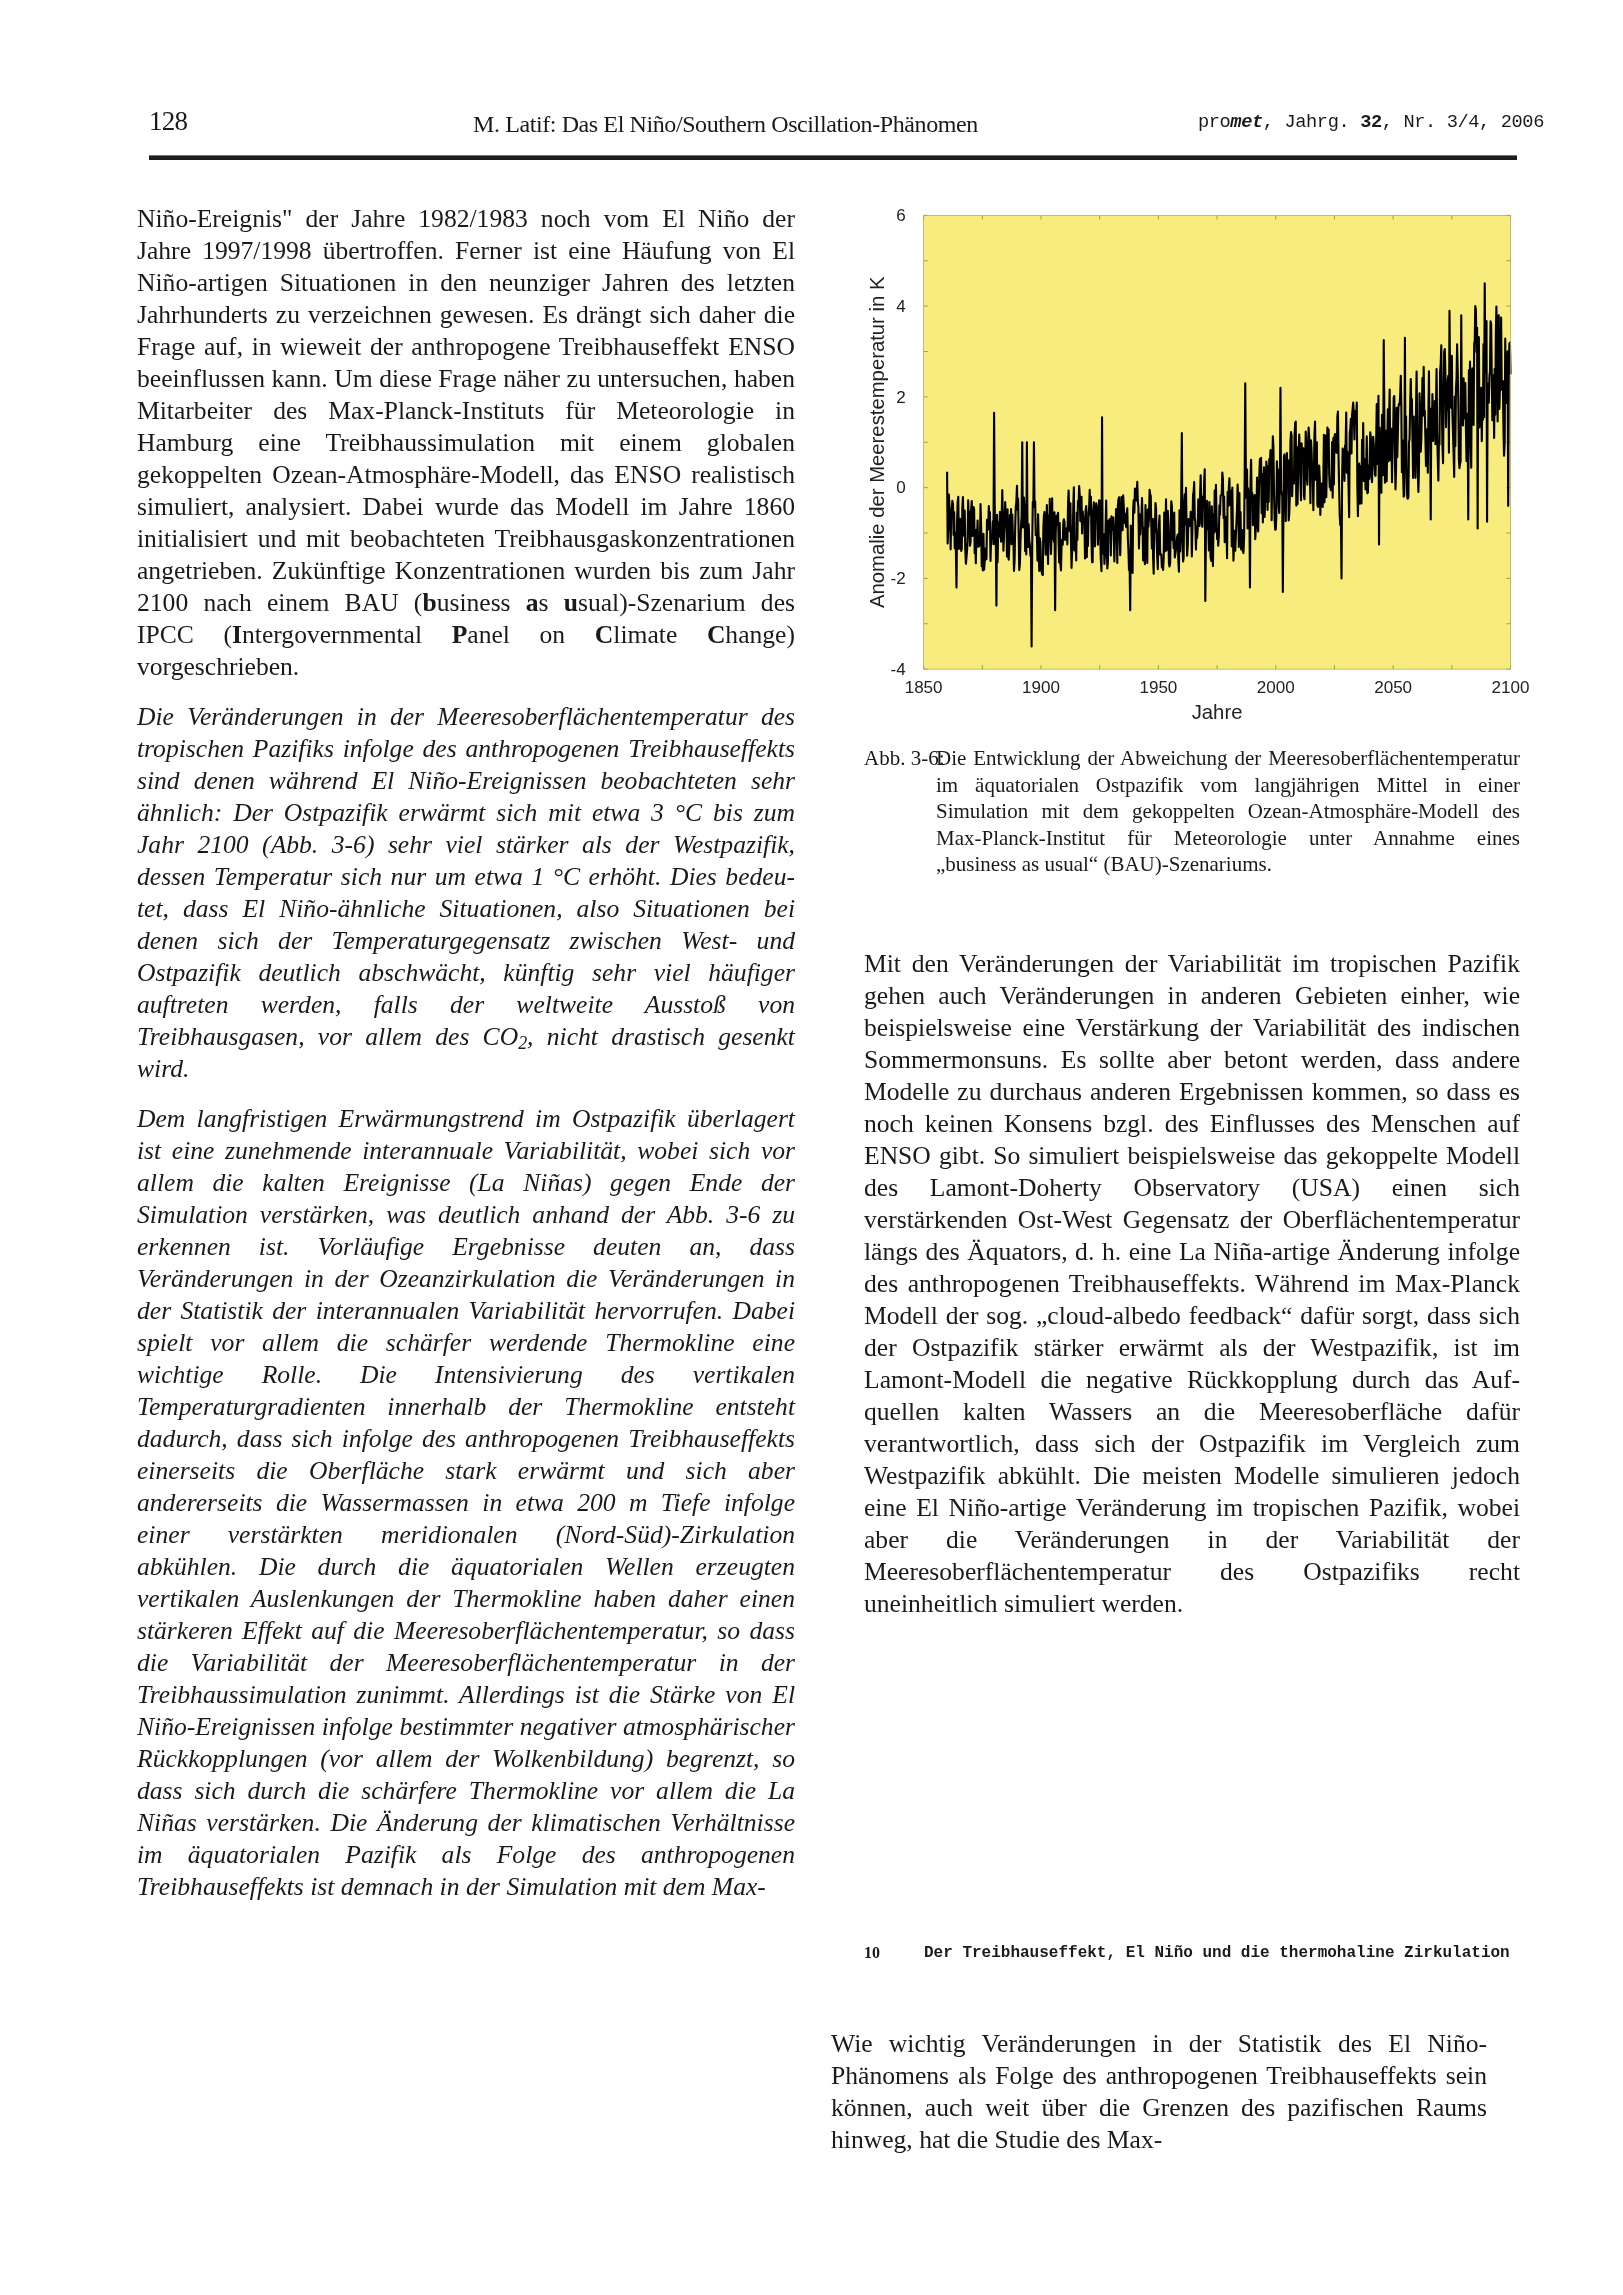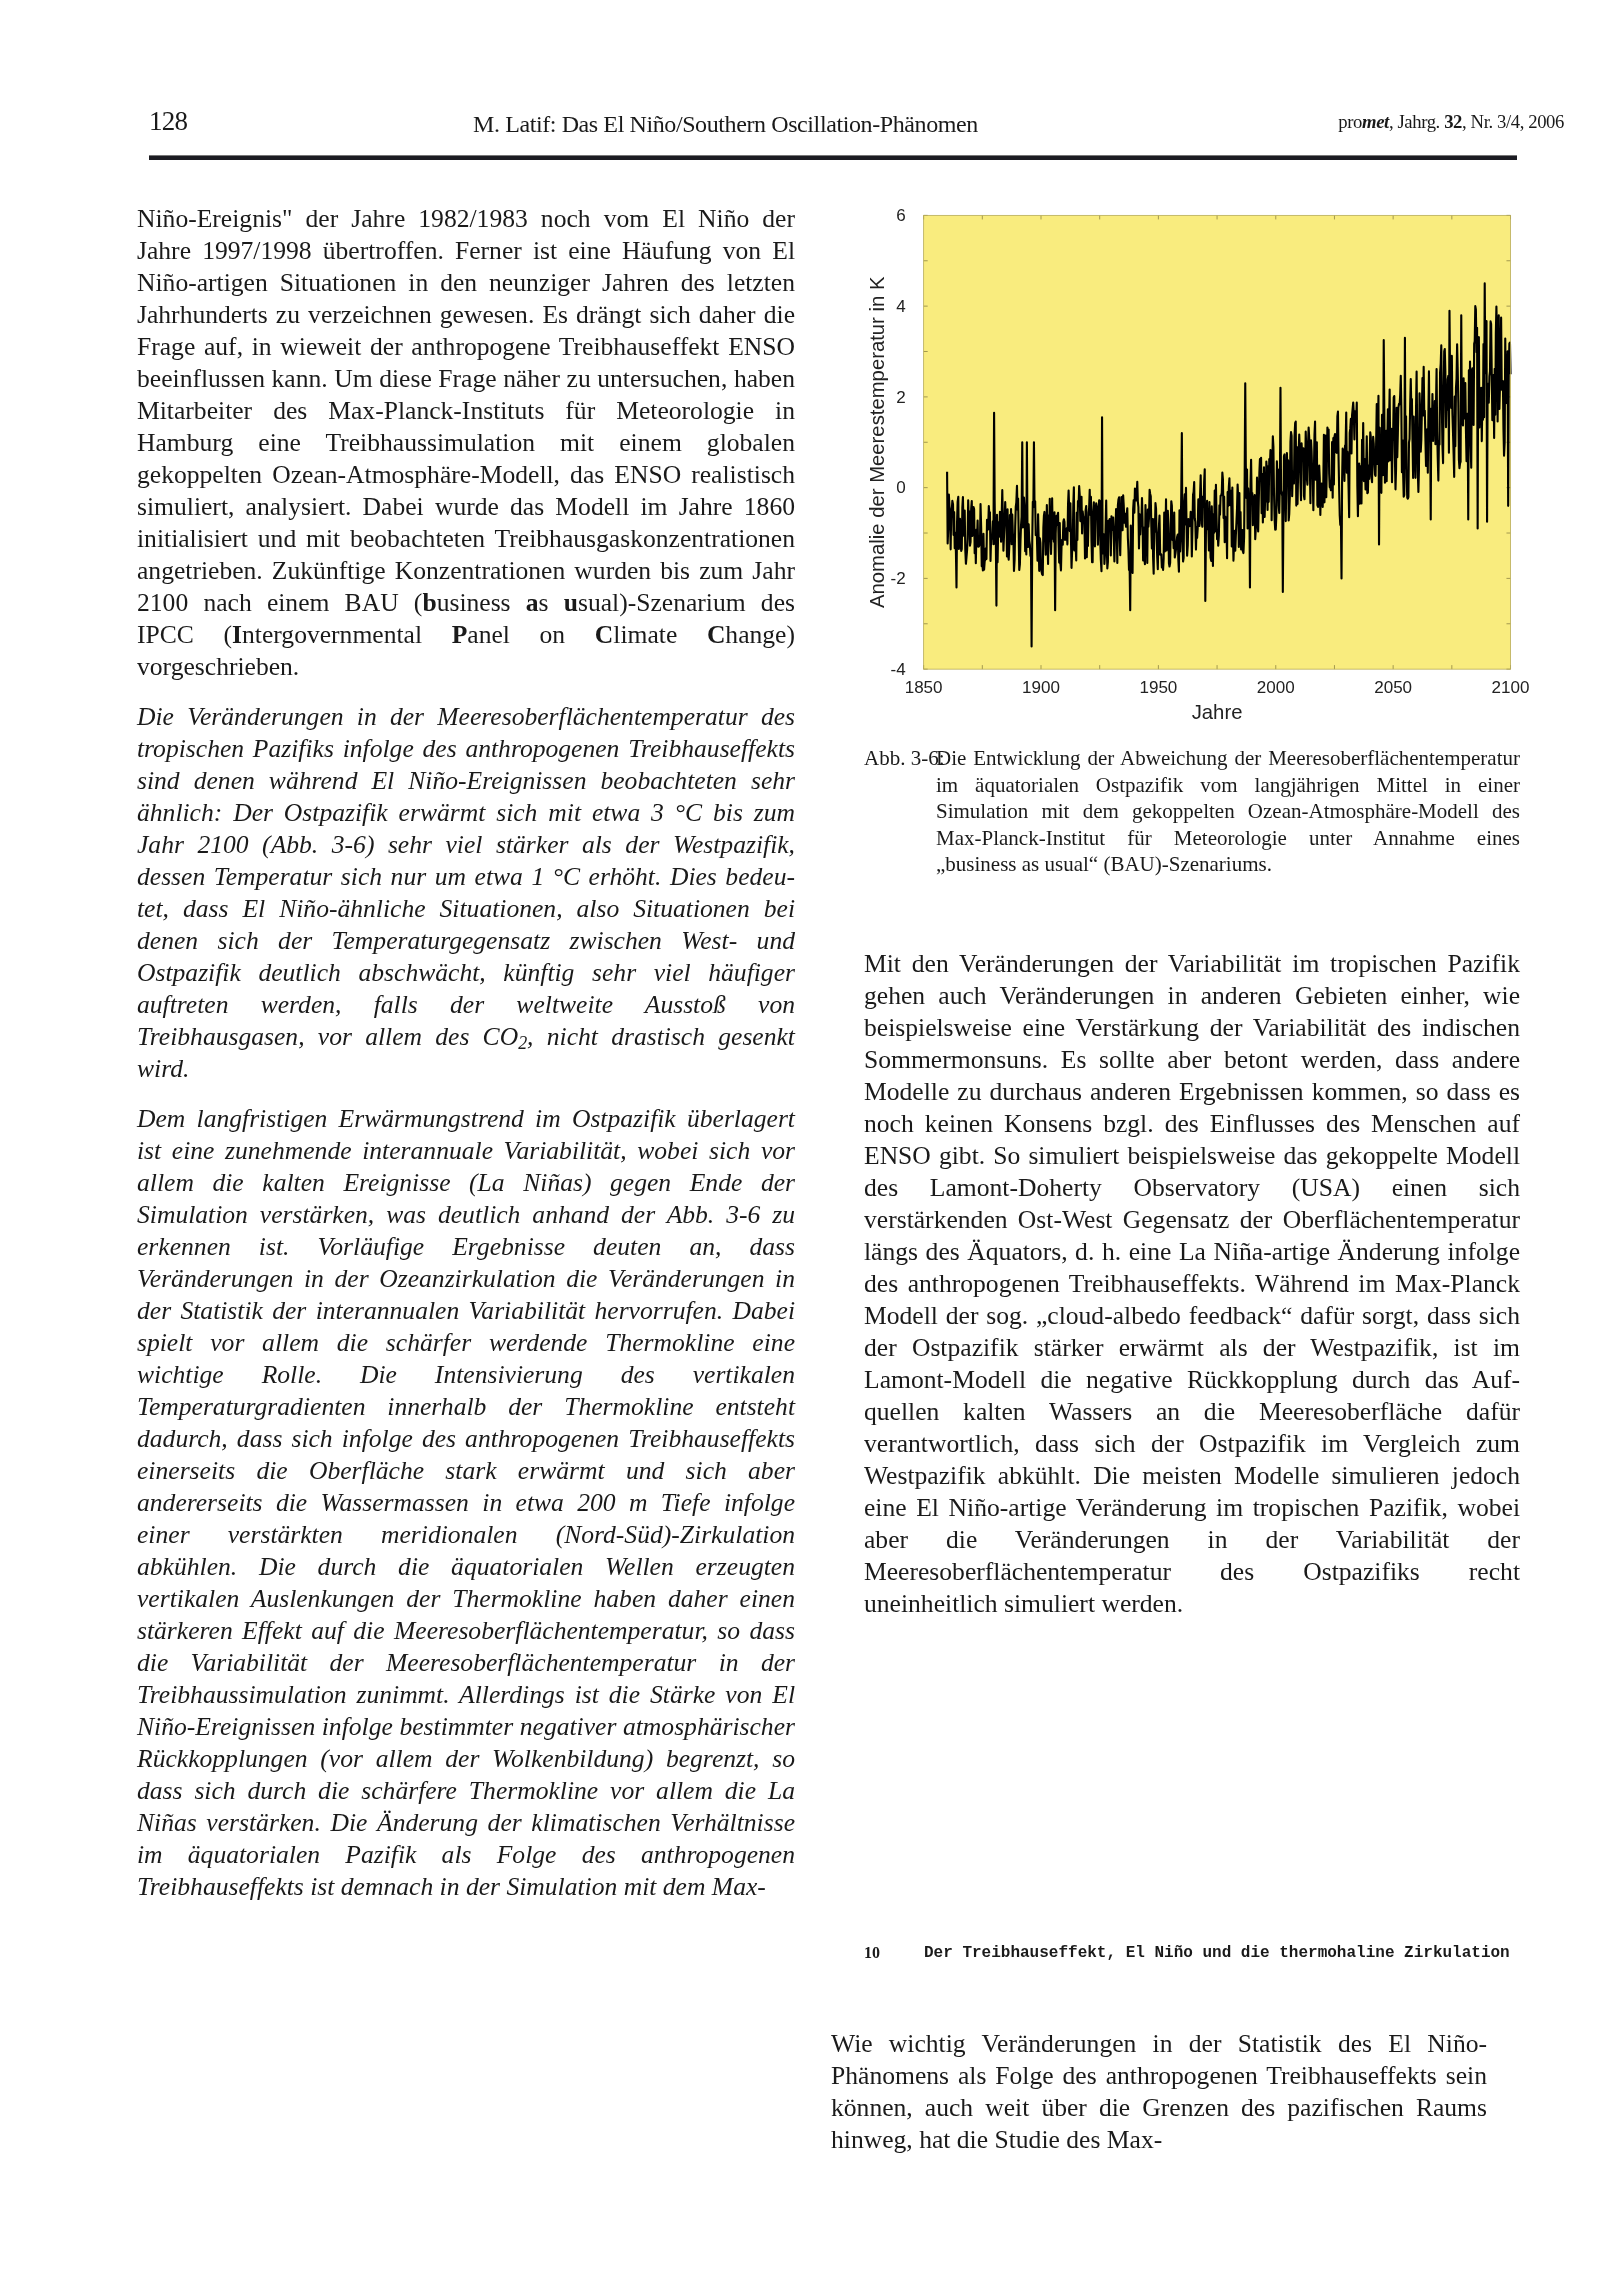--- a/index.html
+++ b/index.html
@@ -1,20 +1,20 @@
 <!DOCTYPE html>
 <html style="font-size:13px"><head>
 <meta charset="utf-8">
 <style>
   html, body { margin: 0; padding: 0; background: #ffffff; }
   body { width: 1624px; height: 2295px; position: relative; overflow: hidden; color: #1a1a1a; }
   .header { position: absolute; left: 0; top: 0; width: 1624px; height: 162px; padding-left: 40px; }
   .pagenum { position: absolute; left: 149px; top: 106px; font-family: "Liberation Serif", serif; font-size: 27px; letter-spacing: -0.8px; }
   .running { position: absolute; left: 473px; top: 111px; font-family: Liberation Serif, serif; font-size: 24px; letter-spacing: -0.4px; }
-  .journal { position: absolute; right: 100px; top: 111px; font-family: Liberation Serif, serif; font-size: 18.7px; letter-spacing: -0.4px; }
+  .journal { position: absolute; right: 120px; top: 111px; font-family: Liberation Mono, monospace; font-size: 18.7px; letter-spacing: -0.4px; }
   .journal b { font-weight: bold; }
   .journal i { font-style: italic; font-weight: bold; }
   .rule { position: absolute; left: 149px; top: 155px; width: 1368px; height: 4px; background: #1c1c22; border-top: 0.8px solid #777; }
   .col { position: absolute; font-family: "Liberation Serif", serif; font-size: 25.6px; line-height: 32px; text-align: justify; hyphens: manual; }
   .col p { margin: 0; }
   .col p + p { margin-top: 18px; font-style: italic; }
   .left { left: 137px; top: 203px; width: 658px; }
   .right { left: 864px; top: 948px; width: 656px; }
   .caption { position: absolute; left: 864px; top: 745px; width: 656px; font-family: "Liberation Serif", serif; font-size: 21px; line-height: 26.5px; }
   .caption .lab { position: absolute; left: 0; top: 0; }

